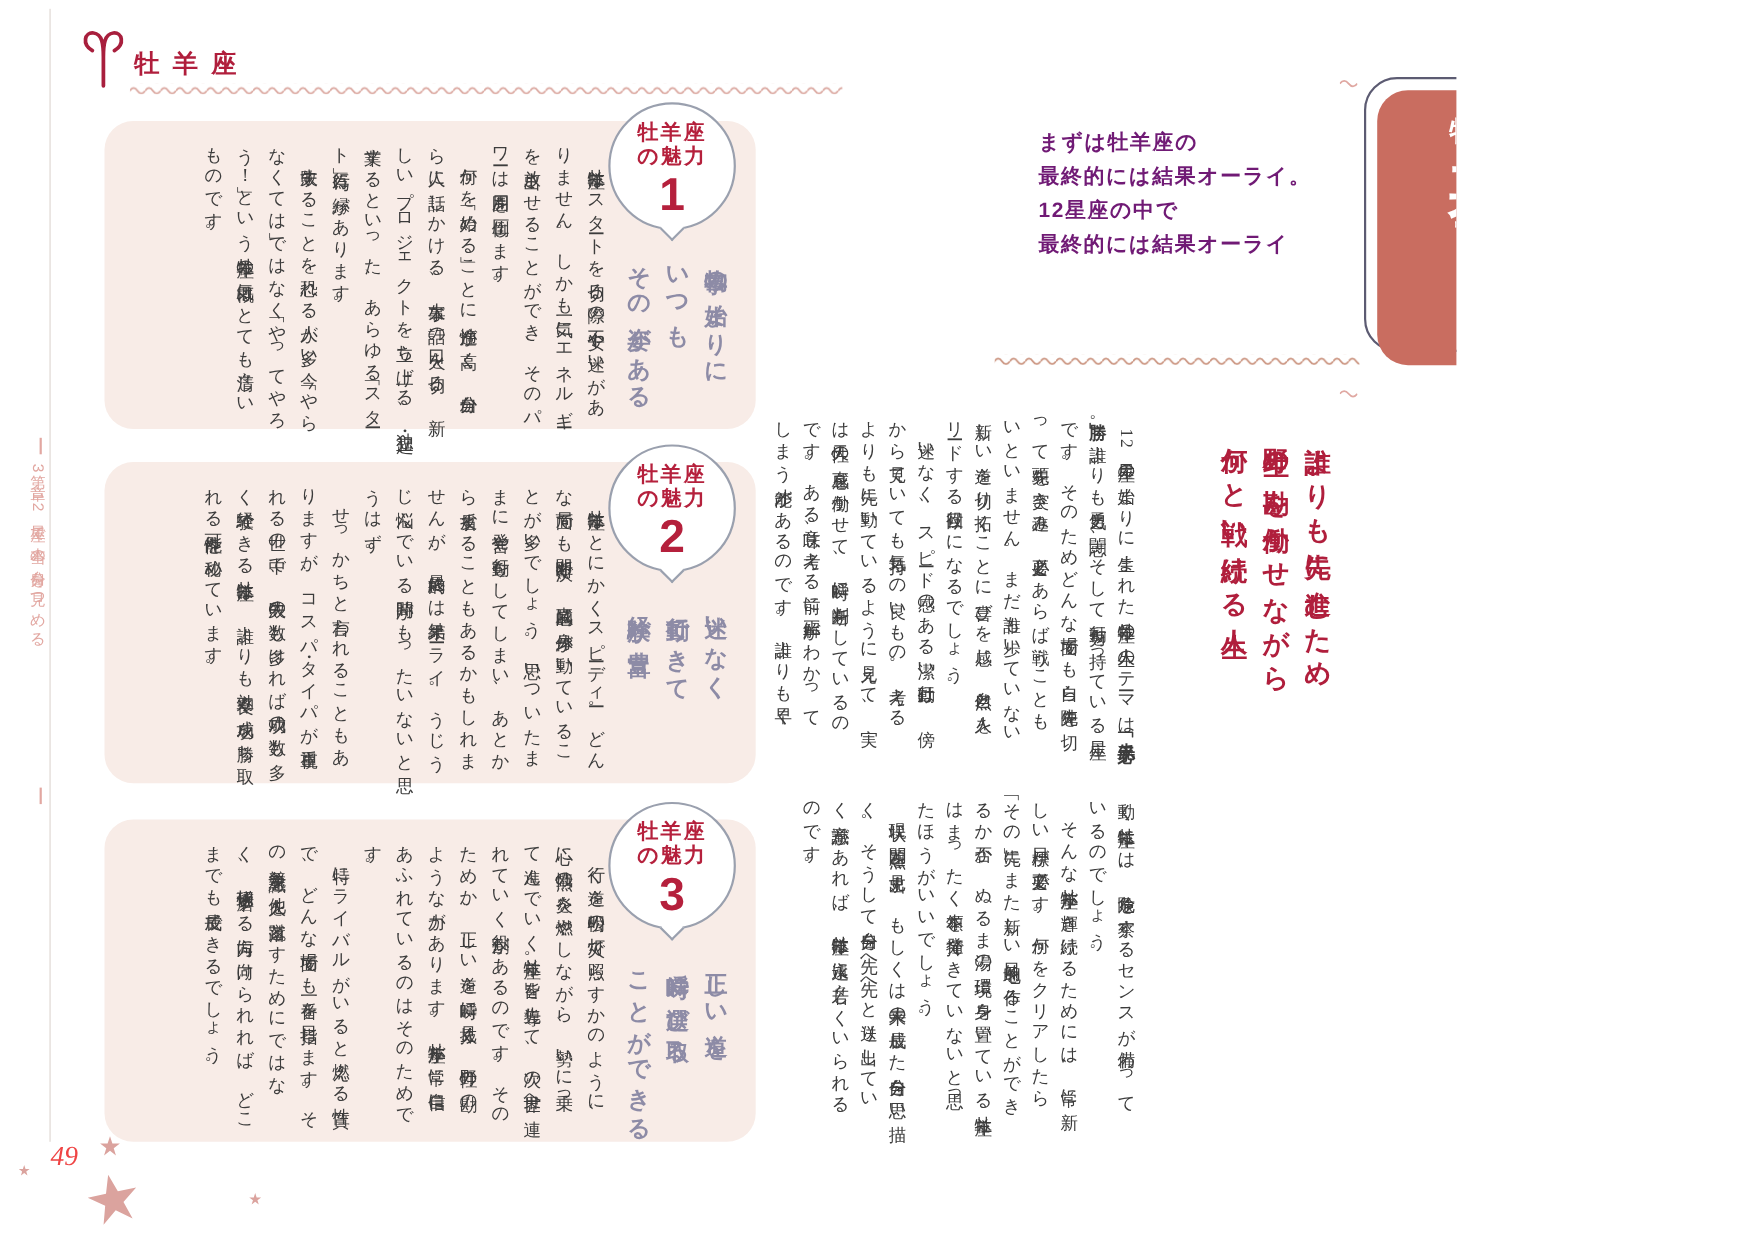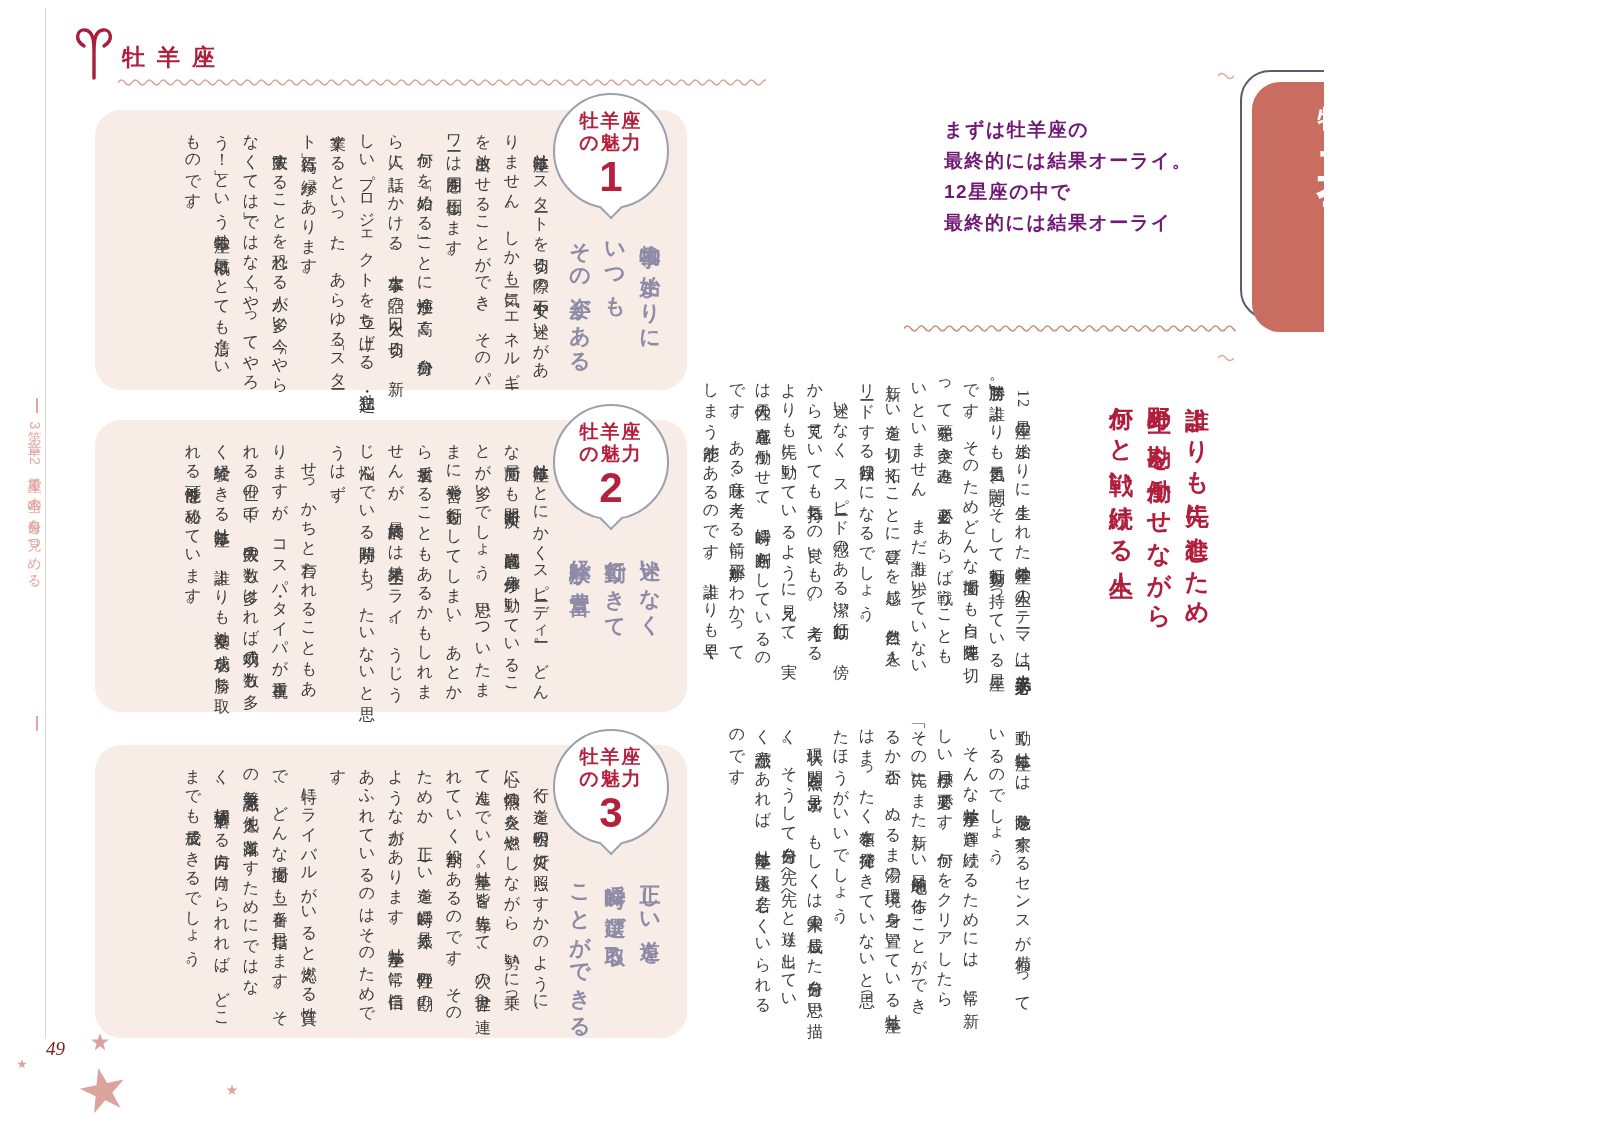--- a/index.html
+++ b/index.html
@@ -27,21 +27,21 @@
                  font-weight:bold;font-size:21px;letter-spacing:2.5px;line-height:35px;color:#8d8ba6;}
   .charm-badge{position:absolute;top:-17px;right:18px;width:112px;height:112px;background:#fff;
                border:2px solid #9aa0ae;border-radius:50%;text-align:center;z-index:3;}
   .charm-badge::after{content:"";position:absolute;bottom:-9px;left:50%;margin-left:-8px;width:14px;height:14px;
                background:#fff;border-right:2px solid #9aa0ae;border-bottom:2px solid #9aa0ae;transform:rotate(45deg);}
   .badge-l{font-size:19px;font-weight:bold;color:#b5203c;letter-spacing:2px;line-height:22px;}
   .badge-l.first{margin-top:15px;}
   .badge-num{font-size:42px;font-weight:bold;color:#b5203c;line-height:46px;}
 
   .page-num{font-family:"Liberation Serif","DejaVu Serif",serif;font-style:italic;
-            font-size:19px;color:#7f1d1d;}
+            font-size:25px;color:#ef4444;}
 
   
   .intro{left:944px;top:114px;font-size:19px;font-weight:600;color:#701a75;letter-spacing:1.5px;}
   .intro div{line-height:31px;height:31px;}
 
   .tbox-outline{left:1240px;top:70px;width:250px;height:246px;border:2px solid #5c5b72;border-radius:30px;background:#fff;}
   .tbox{left:1252px;top:82px;width:250px;height:250px;background:#c96d60;border-radius:28px;color:#fff;text-align:center;z-index:2;}
   .tbox-small{margin-top:20px;font-size:25px;font-weight:bold;letter-spacing:6px;margin-right:-6px;}
   .tbox-big{font-size:66px;font-weight:bold;letter-spacing:34px;margin-right:-34px;line-height:76px;margin-top:4px;margin-left:44px;}
 

